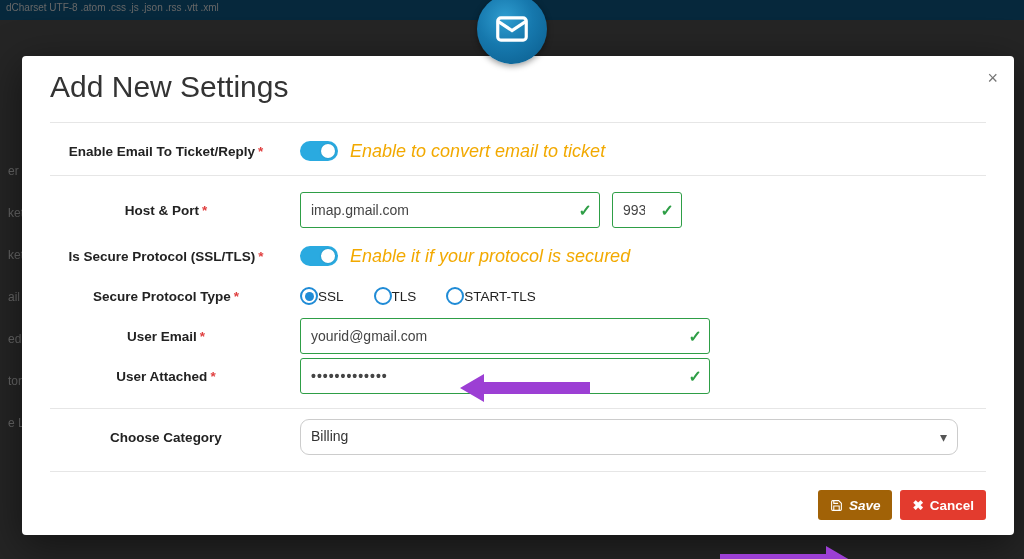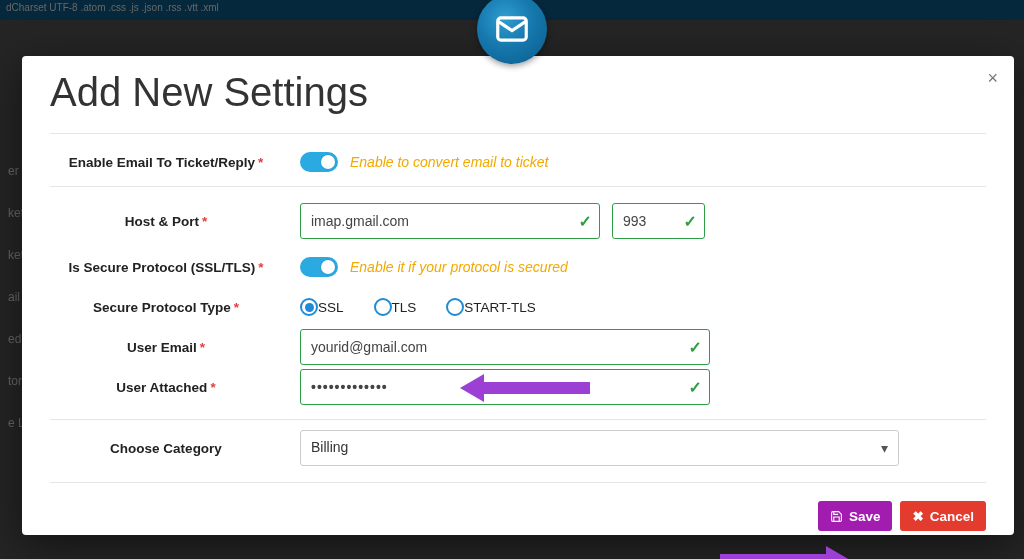--- a/index.html
+++ b/index.html
@@ -11,47 +11,47 @@
   .bg .sidebar div{padding:14px 8px;color:#bbb;}
   .overlay{position:absolute;inset:0;background:rgba(0,0,0,0.45);}
   
   .mail-badge{position:absolute;top:-6px;left:50%;transform:translateX(-50%);width:70px;height:70px;border-radius:50%;
     background:radial-gradient(circle at 40% 35%,#2f9dd0 0%,#1678ad 45%,#0a5b8b 100%);display:flex;align-items:center;justify-content:center;
     box-shadow:0 2px 6px rgba(0,0,0,.4);z-index:30;}
   .mail-badge svg{width:38px;height:38px;}
   
   .modal{position:absolute;left:22px;right:10px;top:56px;bottom:24px;background:#fff;border-radius:4px;
     box-shadow:0 10px 40px rgba(0,0,0,.5);padding:12px 28px 18px 28px;display:flex;flex-direction:column;z-index:20;}
-  .modal h1{font-size:40px;font-weight:400;color:#333;margin:2px 0 14px 0;}
+  .modal h1{font-size:30px;font-weight:400;color:#333;margin:2px 0 14px 0;}
   .close-x{position:absolute;top:12px;right:16px;font-size:18px;color:#777;cursor:pointer;background:none;border:none;}
   .hr{border:none;border-top:1px solid #e6e6e6;margin:4px 0 8px 0;}
   .row{display:flex;align-items:center;min-height:40px;}
   .label-col{width:250px;text-align:center;padding-right:18px;font-size:13.5px;font-weight:600;color:#222;}
   .req{color:#e04040;font-weight:700;margin-left:3px;}
   .field-col{flex:1;display:flex;align-items:center;gap:12px;}
-  .hint{color:#f2a900;font-style:italic;font-size:14px;}
+  .hint{color:#f2a900;font-style:italic;font-size:18px;}
   
   .toggle{position:relative;width:38px;height:20px;background:#2aaae0;border-radius:10px;display:inline-block;cursor:pointer;}
   .toggle::after{content:"";position:absolute;width:14px;height:14px;border-radius:50%;background:#fff;top:3px;right:3px;box-shadow:0 0 2px rgba(0,0,0,.2);}
   
   .inp{height:36px;border:1px solid #ccc;border-radius:3px;padding:0 36px 0 10px;font-size:14px;color:#444;background:#fff;}
   .inp.ok{border-color:#2e9e46;}
   .inp-wrap{position:relative;display:inline-flex;}
   .inp-wrap .check{position:absolute;right:8px;top:50%;transform:translateY(-50%);color:#2e9e46;font-weight:700;}
   
   .radio{display:inline-flex;align-items:center;cursor:pointer;font-size:13.5px;color:#222;margin-right:18px;}
   .rdot{width:18px;height:18px;border:2.5px solid #1f8bd6;border-radius:50%;display:inline-flex;align-items:center;justify-content:center;}
   .rdot.sel::after{content:"";width:9px;height:9px;border-radius:50%;background:#1f8bd6;}
   
-  .select{position:relative;width:599px;height:36px;border:1px solid #ccc;border-radius:3px;padding:8px 10px;font-size:14px;color:#333;background:#fff;cursor:pointer;}
+  .select{position:relative;width:658px;height:36px;border:1px solid #ccc;border-radius:9px;padding:8px 10px;font-size:14px;color:#333;background:#fff;cursor:pointer;}
   .select .caret{position:absolute;right:10px;top:50%;transform:translateY(-50%);color:#555;}
   
   .footer{margin-top:auto;padding-top:10px;display:flex;justify-content:flex-end;align-items:center;gap:8px;}
   .btn{height:30px;border:none;border-radius:3px;padding:0 12px;font-size:13.5px;font-weight:600;color:#fff;display:inline-flex;align-items:center;gap:6px;cursor:pointer;}
-  .btn.save{background:#a21caf;}
+  .btn.save{background:#a16207;font-style:italic;}
   .btn.cancel{background:#e33b2e;}
   
   .arrow{position:absolute;pointer-events:none;z-index:40;}
 </style>
 </head>
 <body>
 
 <div class="bg">
   <div class="topbar">dCharset UTF-8 .atom .css .js .json .rss .vtt .xml</div>
   <div class="sidebar">
@@ -89,21 +89,21 @@
   <hr class="hr">
 
   <div class="row" style="margin:6px 0;">
     <div class="label-col"><span>Host &amp; Port</span><span class="req">*</span></div>
     <div class="field-col">
       <span class="inp-wrap">
           <input class="inp ok" style="width: 300px;" value="imap.gmail.com">
           <span class="check">✓</span>
         </span>
       <span class="inp-wrap">
-          <input class="inp ok" style="width: 93px;" value="993">
+          <input class="inp ok" style="width: 70px;" value="993">
           <span class="check">✓</span>
         </span>
     </div>
   </div>
 
   <div class="row">
     <div class="label-col"><span>Is Secure Protocol (SSL/TLS)</span><span class="req">*</span></div>
     <div class="field-col">
       <span class="toggle"></span>
       <span class="hint">Enable it if your protocol is secured</span>

